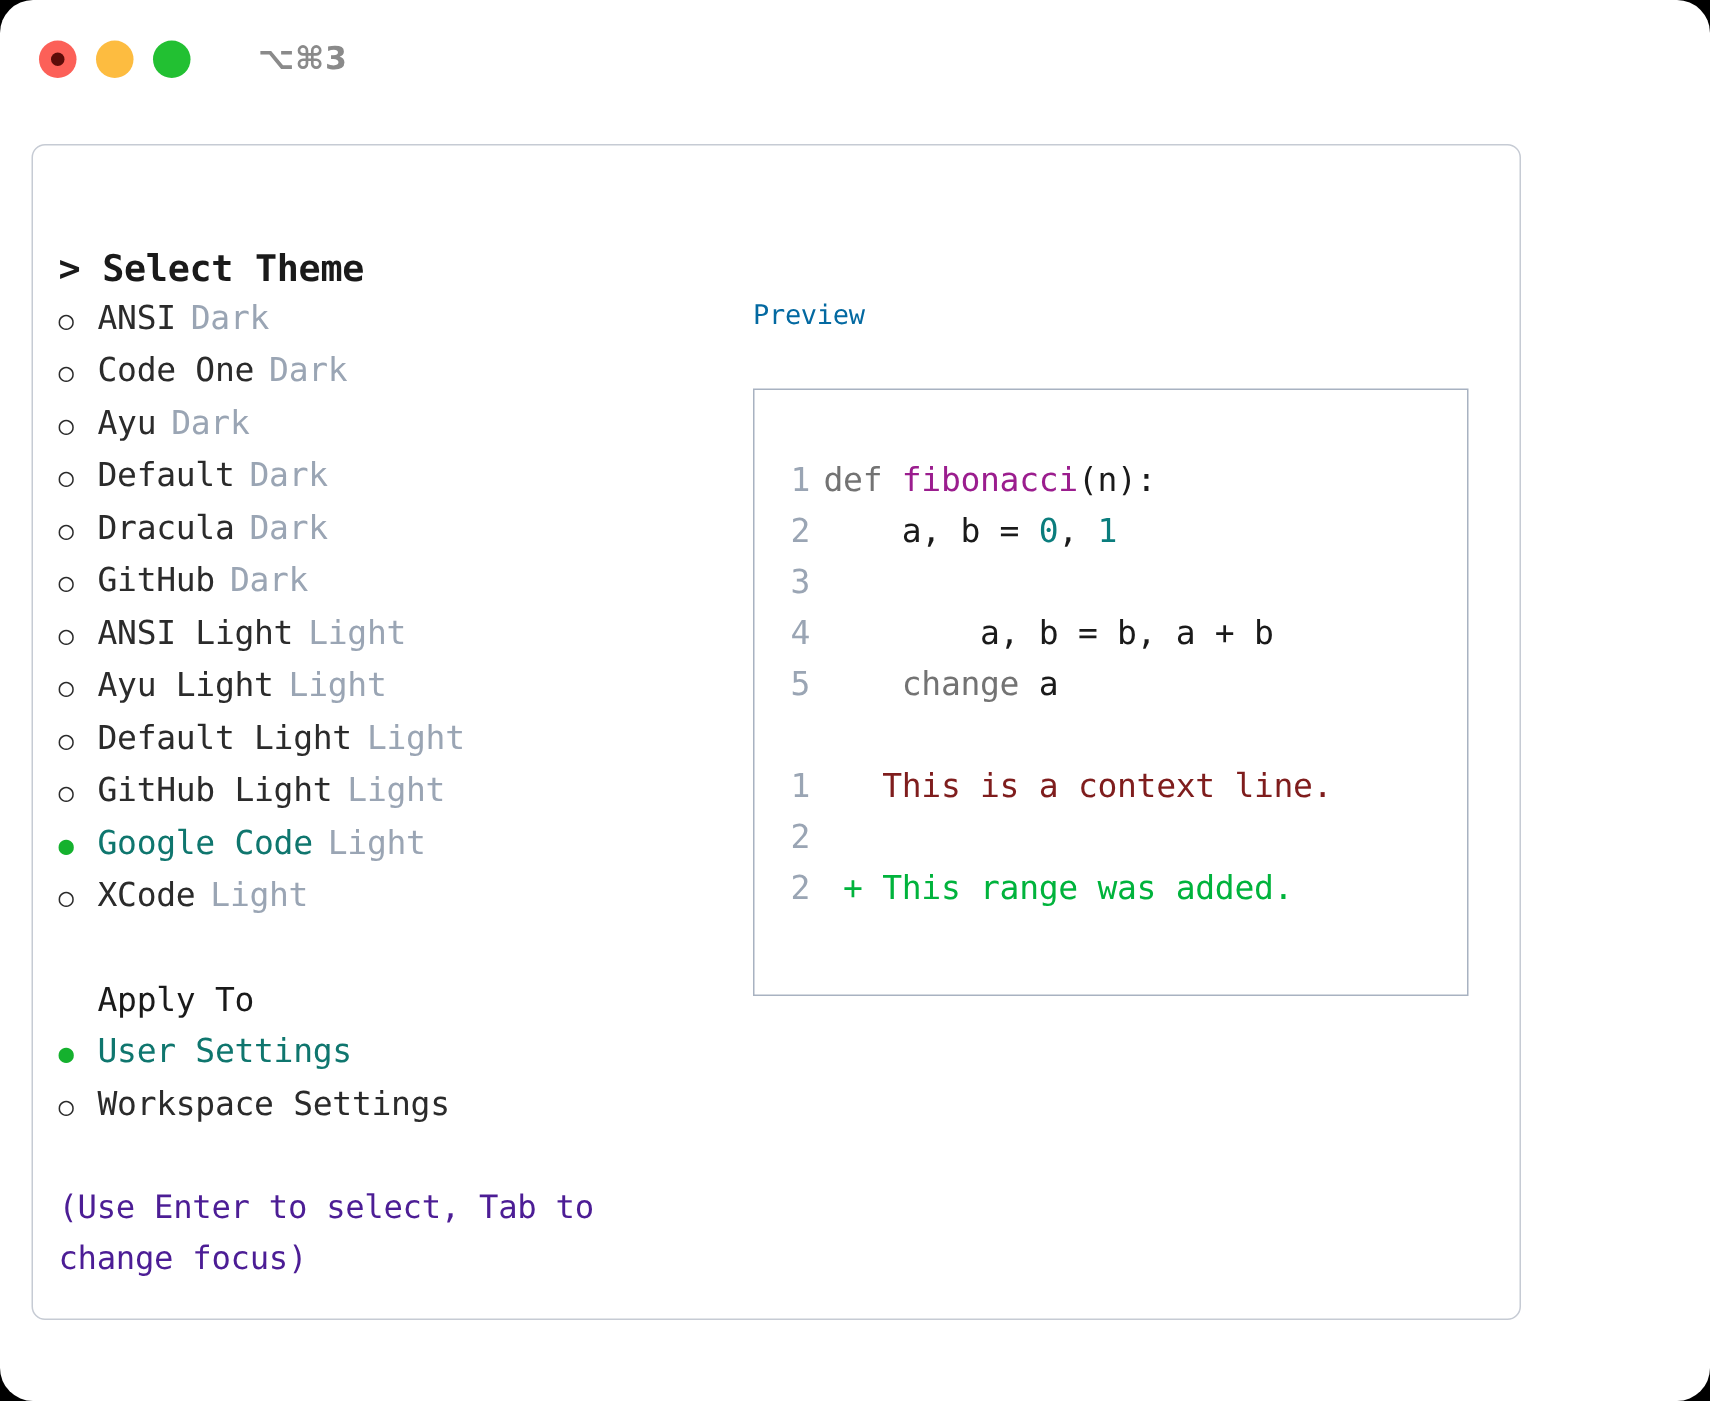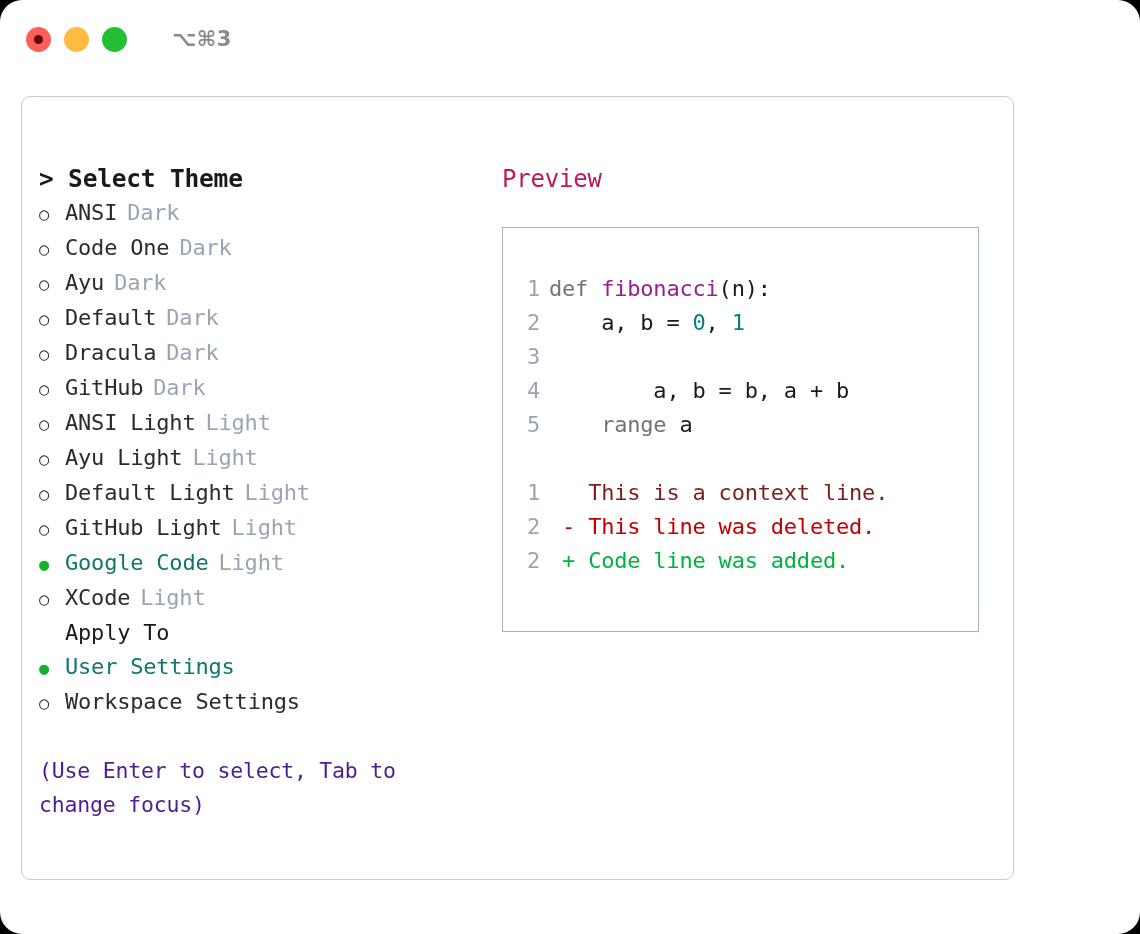--- a/index.html
+++ b/index.html
@@ -115,21 +115,21 @@
     line-height: 34px;
   }
   .marker.sel { color: #15b12e; font-size: 17px; }
   .opt-label { color: #2b2b2b; }
   .opt-row.selected .opt-label { color: #0f766e; }
   .opt-badge {
     color: #9aa5b4;
     margin-left: 10px;
   }
 
-  .apply-block { }
+  .apply-block { margin-top: 35px; }
   .apply-heading {
     font-size: 22px;
     color: #1a1a1a;
     line-height: 34px;
     padding-left: 26px;
     white-space: pre;
     letter-spacing: -0.2px;
   }
 
   .hint {
@@ -142,25 +142,26 @@
   }
 
   
   .right-col {
     flex: 1;
     padding: 48px 0 0 0;
     box-sizing: border-box;
     position: relative;
   }
   .preview-title {
-    font-size: 24px;
-    color: #be185d;
+    font-size: 18px;
+    color: #0369a1;
     line-height: 34px;
     letter-spacing: -0.2px;
     margin-left: 0px;
+    margin-top: 32px;
   }
   .preview-box {
     margin-top: 31px;
     width: 477px;
     height: 405px;
     border: 1.6px solid #a8b2c1;
     box-sizing: border-box;
     background: #ffffff;
     padding: 44px 0 0 0;
   }
@@ -236,26 +237,26 @@
       </div>
 
       <div class="right-col">
         <div class="preview-title">Preview</div>
         <div class="preview-box">
           <div id="code-sample">
               <div class="code-line"><span class="ln">1</span><span><span class="tok-kw">def </span><span class="tok-fn">fibonacci</span><span class="code-text">(n):</span></span></div>
               <div class="code-line"><span class="ln">2</span><span><span class="code-text">    a, b = </span><span class="tok-num">0</span><span class="code-text">, </span><span class="tok-num">1</span></span></div>
               <div class="code-line"><span class="ln">3</span></div>
               <div class="code-line"><span class="ln">4</span><span><span class="code-text">        a, b = b, a + b</span></span></div>
-              <div class="code-line"><span class="ln">5</span><span><span class="code-text">    </span><span class="tok-kw">range</span><span class="code-text"> a</span></span></div>
+              <div class="code-line"><span class="ln">5</span><span><span class="code-text">    </span><span class="tok-kw">change</span><span class="code-text"> a</span></span></div>
             </div>
           <div class="blank-line"></div>
           <div id="diff-sample">
               <div class="code-line"><span class="ln">1</span><span class="diff-ctx">   This is a context line.</span></div>
-              <div class="code-line"><span class="ln">2</span><span class="diff-del"> - This line was deleted.</span></div>
-              <div class="code-line"><span class="ln">2</span><span class="diff-add"> + Code line was added.</span></div>
+              <div class="code-line"><span class="ln">2</span></div>
+              <div class="code-line"><span class="ln">2</span><span class="diff-add"> + This range was added.</span></div>
             </div>
         </div>
       </div>
 
     </div>
   </div>
 </div>
 
 </body></html>

